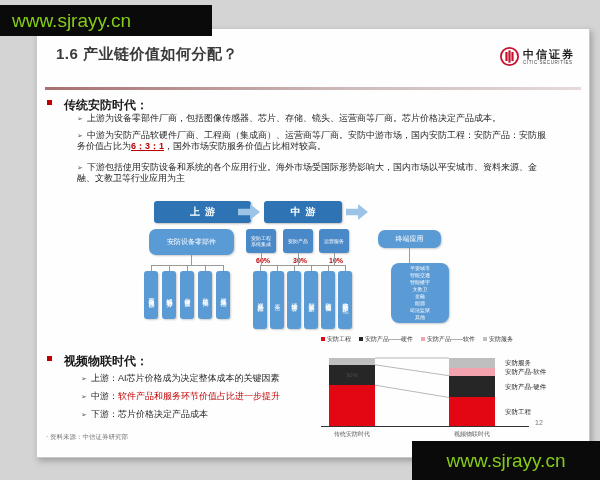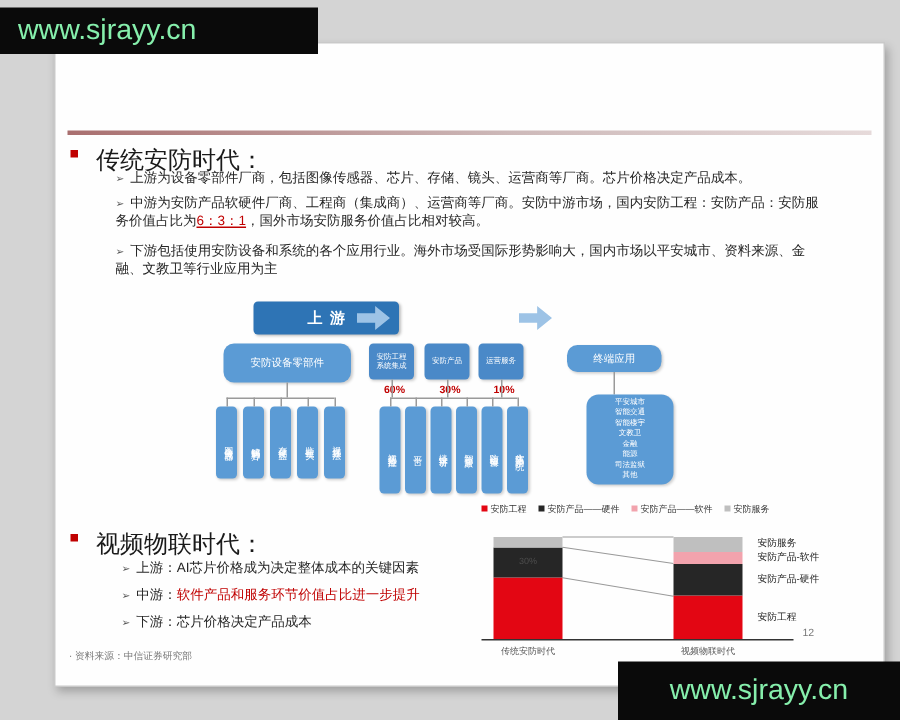--- a/index.html
+++ b/index.html
@@ -1,37 +1,37 @@
 <!DOCTYPE html>
 <html><head>
 <meta charset="utf-8">
 <style>
   html,body{margin:0;padding:0;background:#d4d4d4;}
   .stage{position:relative;width:600px;height:480px;overflow:hidden;background:#d4d4d4;
          font-family:"Liberation Sans","DejaVu Sans",sans-serif;}
   
-  .wm{position:absolute;background:#0a0a0a;color:#86efac;display:flex;align-items:center;z-index:6;}
+  .wm{position:absolute;background:#0a0a0a;color:#84cc16;display:flex;align-items:center;z-index:6;}
   .wm-top{left:0;top:5px;width:200px;height:31px;font-size:19px;padding-left:12px;}
   .wm-bot{left:412px;top:441px;width:188px;height:39px;font-size:19px;justify-content:center;}
   
   .slide{position:absolute;left:36px;top:28px;width:552px;height:428px;background:#fefefe;
          border:1px solid #c9c9c9;box-shadow:2px 3px 6px rgba(0,0,0,.25);}
   .title{position:absolute;left:19px;top:16px;font-size:15px;font-weight:bold;color:#3a3a3a;letter-spacing:.5px;}
   .logo{position:absolute;right:14px;top:18px;display:flex;align-items:center;gap:4px;}
   .logo-name{font-size:11px;font-weight:bold;color:#1f1f1f;letter-spacing:2px;line-height:12px;}
   .logo-sub{font-size:4.5px;color:#444;letter-spacing:.6px;}
   .divider{position:absolute;left:8px;top:58px;width:536px;height:3px;
            background:linear-gradient(to right,#a96f6f,#cdb9b9 55%,#e6dada);}
   
   .sqbullet{position:absolute;width:5px;height:5px;background:#c00000;}
-  .sec-head{position:absolute;font-size:16px;font-weight:normal;color:#1a1a1a;}
+  .sec-head{position:absolute;font-size:12px;font-weight:bold;color:#1a1a1a;}
   .b-line{position:absolute;left:40px;width:474px;font-size:9px;line-height:11px;color:#262626;}
   .b-line .arr{color:#555;font-size:7px;margin-right:4px;}
   .red{color:#c00000;}
-  .ratio{color:#c00000;text-decoration:underline;}
+  .ratio{color:#c00000;text-decoration:underline;font-weight:bold;}
   .b2{width:240px;}
   
   .tier{position:absolute;top:172px;height:22px;background:#2e74b5;border-radius:3px;color:#fff;
         font-size:10px;font-weight:bold;display:flex;align-items:center;justify-content:center;
         letter-spacing:5px;text-indent:5px;box-shadow:1px 1px 2px rgba(0,0,0,.25);}
   .flow-arrow{position:absolute;top:175px;width:22px;height:16px;background:#9dc3e6;
         clip-path:polygon(0 30%,55% 30%,55% 0,100% 50%,55% 100%,55% 70%,0 70%);}
   .bluebox{position:absolute;background:#5b9bd5;color:#fff;display:flex;align-items:center;
         justify-content:center;text-align:center;box-shadow:1px 1px 2px rgba(0,0,0,.2);}
   .parentbox{top:200px;height:26px;border-radius:7px;font-size:7px;}
@@ -64,39 +64,53 @@
 </style>
 </head>
 <body>
 
 <div class="stage">
 
   <div class="wm wm-top">www.sjrayy.cn</div>
 
   <div class="slide">
 
-
+    <div class="title">1.6 产业链价值如何分配？</div>
+
+    <div class="logo">
+      <svg width="19" height="19" viewBox="0 0 19 19">
+        <circle cx="9.5" cy="9.5" r="8.6" fill="none" stroke="#c8102e" stroke-width="1.8"></circle>
+        <rect x="5.4" y="5" width="2.2" height="9" fill="#c8102e"></rect>
+        <rect x="8.4" y="3.4" width="2.2" height="12.2" fill="#c8102e"></rect>
+        <rect x="11.4" y="5" width="2.2" height="9" fill="#c8102e"></rect>
+      </svg>
+      <div>
+        <div class="logo-name">中信证券</div>
+        <div class="logo-sub">CITIC SECURITIES</div>
+      </div>
+    </div>
 
     <div class="divider"></div>
 
     <span class="sqbullet" style="left:10px;top:71px;"></span>
     <span class="sec-head" style="left:27px;top:68px;">传统安防时代：</span>
 
     <div class="b-line" style="top:84px;">
       <span class="arr">➢</span><span>上游为设备零部件厂商，包括图像传感器、芯片、存储、镜头、运营商等厂商。芯片价格决定产品成本。</span>
     </div>
     <div class="b-line" style="top:101px;">
       <span class="arr">➢</span><span>中游为安防产品软硬件厂商、工程商（集成商）、运营商等厂商。安防中游市场，国内安防工程：安防产品：安防服务价值占比为</span><span class="ratio">6：3：1</span><span>，国外市场安防服务价值占比相对较高。</span>
     </div>
     <div class="b-line" style="top:133px;">
       <span class="arr">➢</span><span>下游包括使用安防设备和系统的各个应用行业。海外市场受国际形势影响大，国内市场以平安城市、资料来源、金融、文教卫等行业应用为主</span>
     </div>
 
-    <div class="tier" style="left:132px;width:97px;">上游</div>
+    <div class="tier" style="left:117px;width:97px;">上游</div>
     <div class="flow-arrow" style="left:201px;"></div>
+    <div class="tier" style="left:227px;width:78px;">中游</div>
     <div class="flow-arrow" style="left:309px;"></div>
 
     <div class="bluebox parentbox" style="left:112px;width:85px;">安防设备零部件</div>
     <div id="mid-boxes">
         <div class="bluebox midbox" style="left: 209px; width: 30px;">安防工程
 系统集成</div>
         <div class="bluebox midbox" style="left: 246px; width: 30px;">安防产品</div>
         <div class="bluebox midbox" style="left: 282px; width: 30px;">运营服务</div>
       </div>
     <div id="pct-row">

